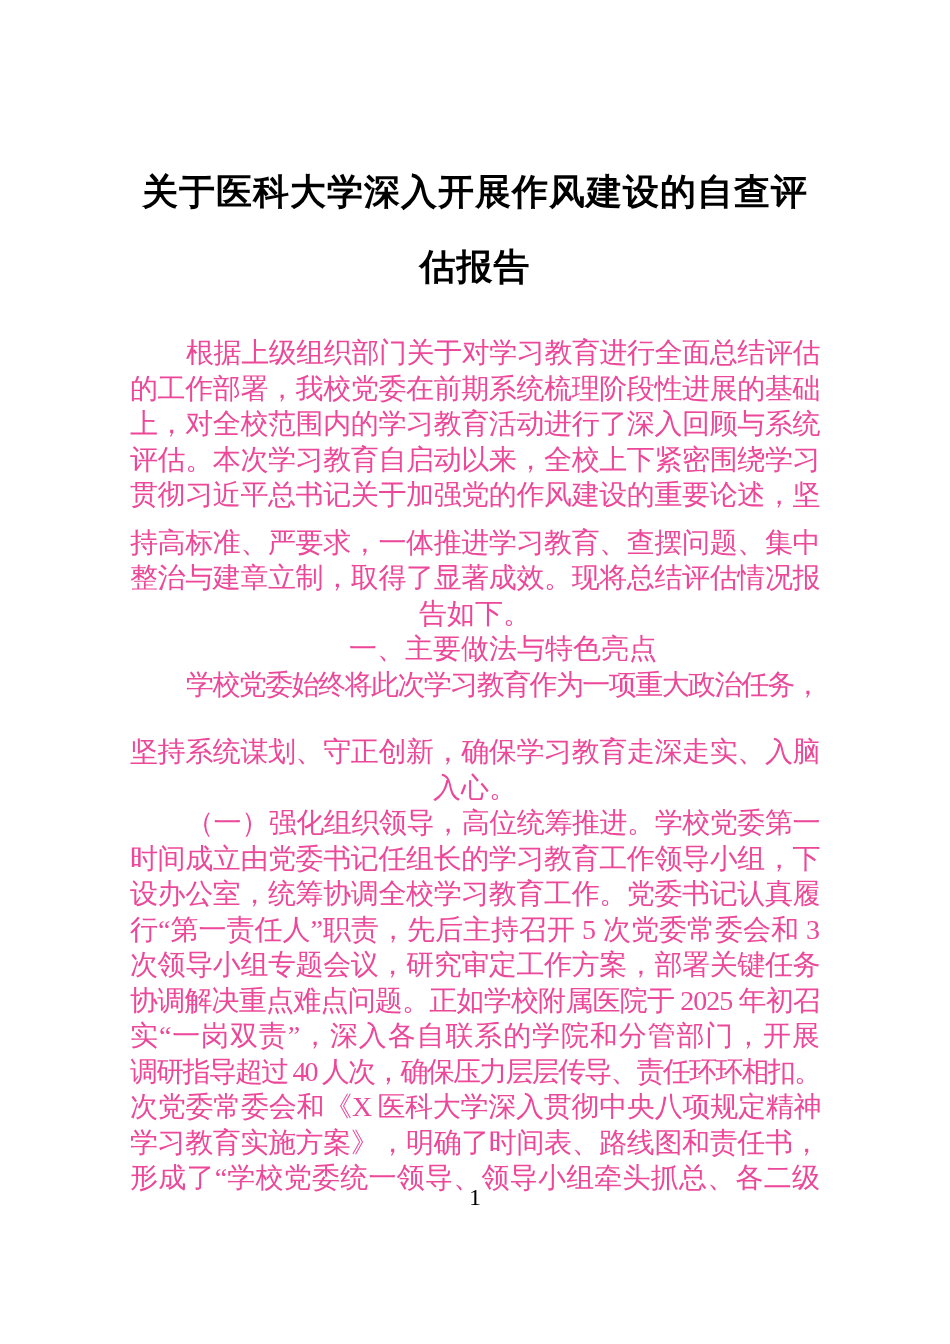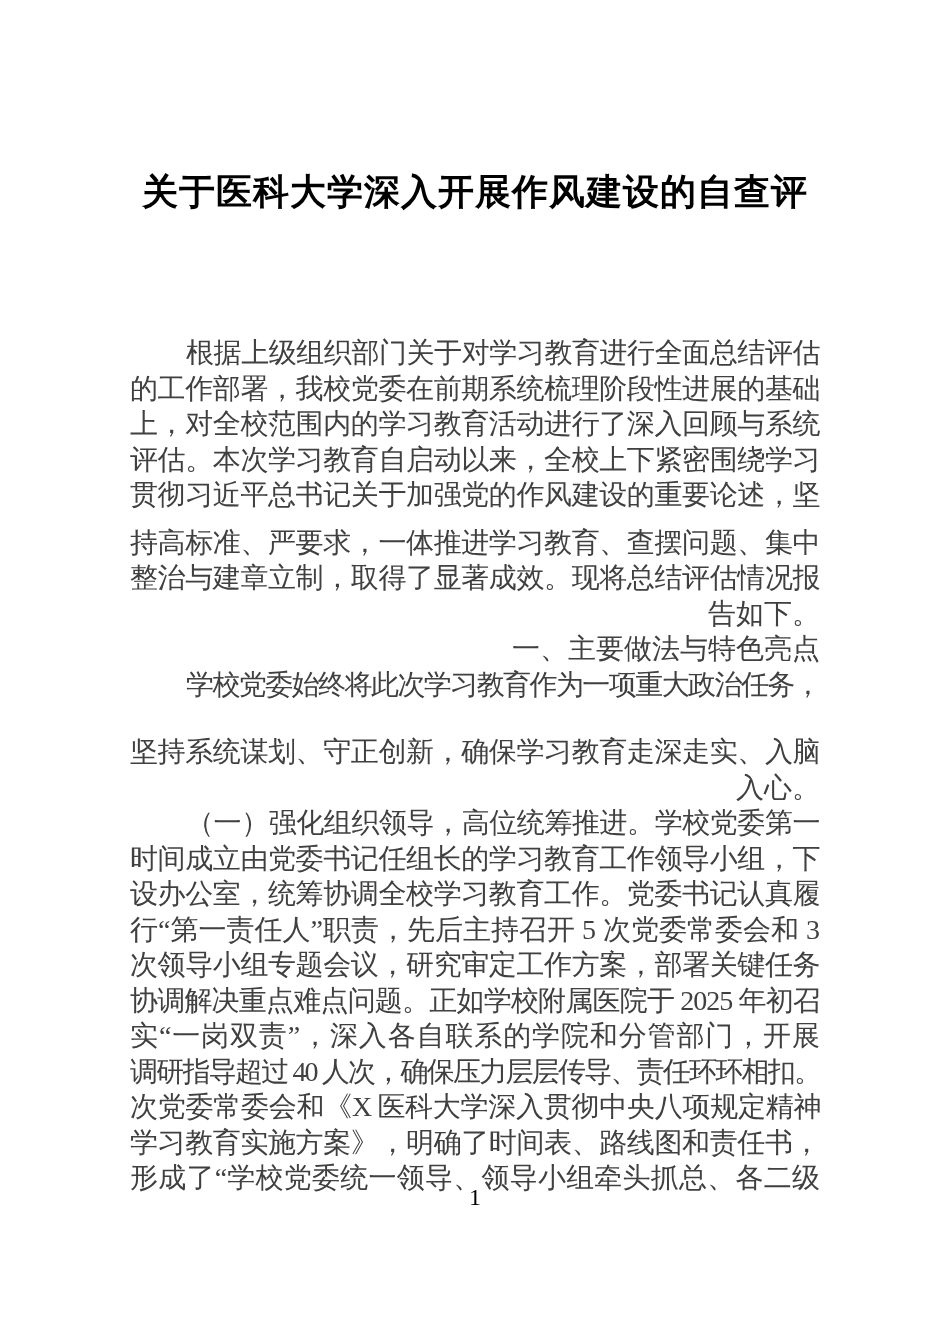--- a/index.html
+++ b/index.html
@@ -33,26 +33,26 @@
     height: 75px;
   }
   .document-body {
     position: absolute;
     top: 335px;
     left: 130px;
     width: 690px;
     font-family: "Liberation Serif", serif;
     font-size: 28px;
     line-height: 35.5px;
-    color: #404040;
+    color: #ec4899;
   }
   .para { margin: 0; padding: 0; }
   .line {
     height: 35.5px;
-    text-align: right;
+    text-align: center;
   }
   .line.just {
     text-align: justify;
     text-align-last: justify;
   }
   .line.indent {
     text-indent: 56px;
   }
   .page-number {
     position: absolute;
@@ -64,20 +64,21 @@
     font-size: 24px;
     color: #000000;
   }
 </style>
 </head>
 <body>
 
 <div class="page">
   <div class="title-block">
       <div class="title-line">关于医科大学深入开展作风建设的自查评</div>
+      <div class="title-line">估报告</div>
     </div>
   <div class="document-body">
       <div class="para body">
         <div class="line just indent" style="letter-spacing: -0.5px;">根据上级组织部门关于对学习教育进行全面总结评估</div>
         <div class="line just" style="letter-spacing: -0.5px;">的工作部署，我校党委在前期系统梳理阶段性进展的基础</div>
         <div class="line just" style="letter-spacing: -0.5px;">上，对全校范围内的学习教育活动进行了深入回顾与系统</div>
         <div class="line just" style="letter-spacing: -0.5px;">评估。本次学习教育自启动以来，全校上下紧密围绕学习</div>
         <div class="line just" style="letter-spacing: -0.5px;">贯彻习近平总书记关于加强党的作风建设的重要论述，坚</div>
         <div class="line just" style="letter-spacing: -0.5px; margin-top: 12px;">持高标准、严要求，一体推进学习教育、查摆问题、集中</div>
         <div class="line just" style="letter-spacing: -0.5px;">整治与建章立制，取得了显著成效。现将总结评估情况报</div>

